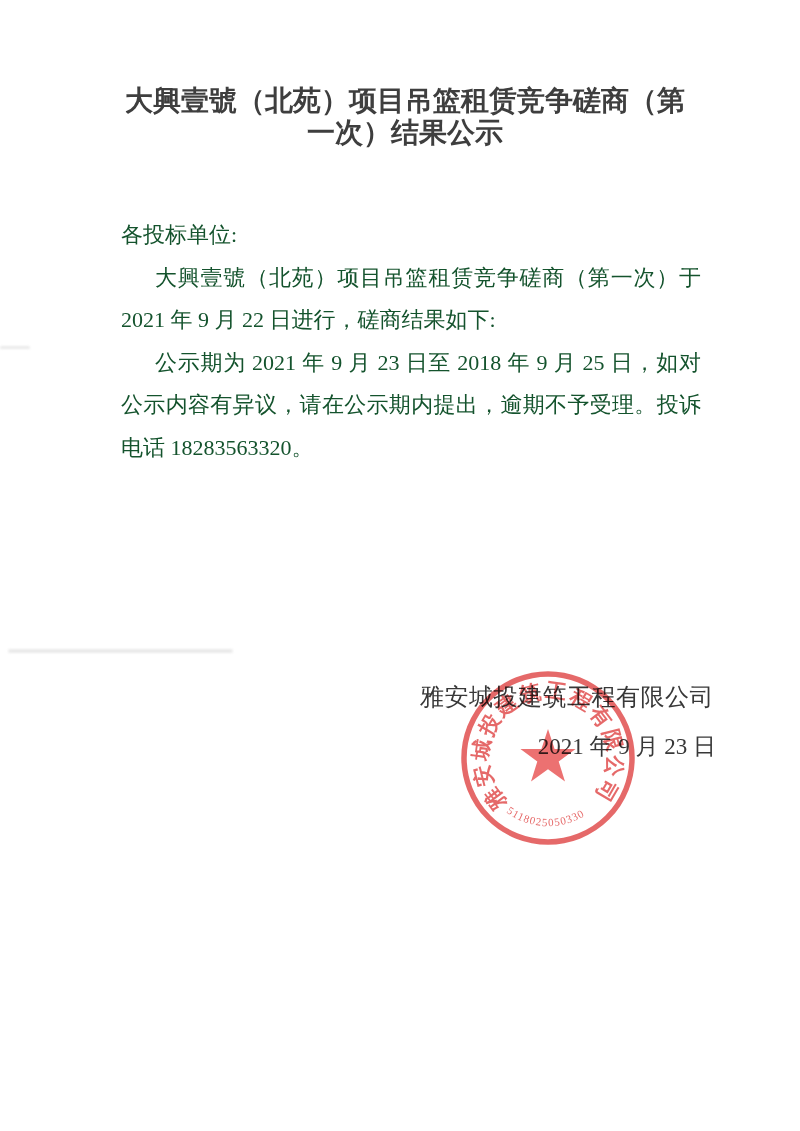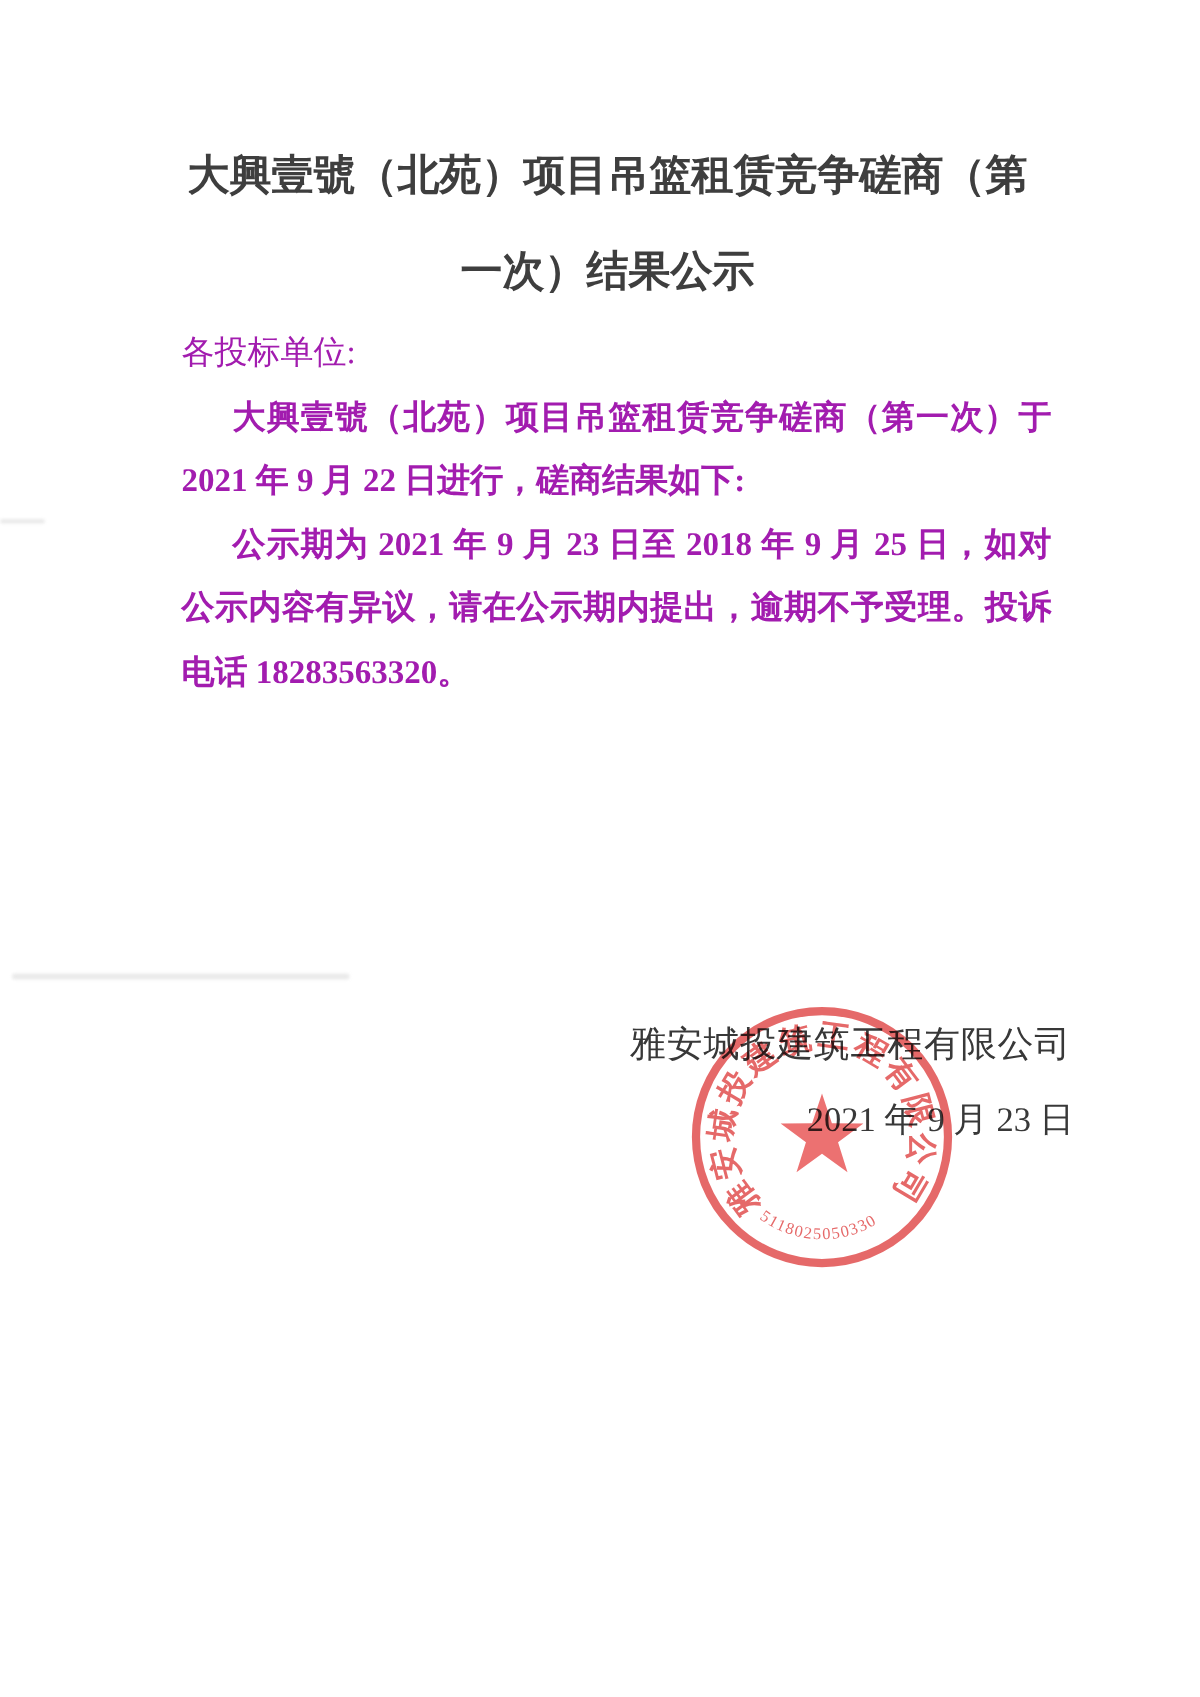--- a/index.html
+++ b/index.html
@@ -12,36 +12,36 @@
     color: #3d3d3d;
   }
   .page { position: absolute; inset: 0; background: #ffffff; }
 
   .title {
     position: absolute;
     left: 115px; top: 85px; width: 580px;
     font-family: "Liberation Sans", "DejaVu Sans", sans-serif;
     font-weight: bold;
     font-size: 28px;
-    line-height: 64px;
+    line-height: 32px;
     text-align: center;
     color: #3e3e3e;
     letter-spacing: 0;
   }
 
   .body-text {
     position: absolute;
     left: 121px; top: 214px; width: 580px;
     font-size: 22px;
     line-height: 42.5px;
-    color: #a21caf;
+    color: #14532d;
     text-align: justify;
   }
   .body-text p { margin: 0; }
-  .body-text p.para { text-indent: 34px; font-weight: bold; }
+  .body-text p.para { text-indent: 34px; }
 
   .signature {
     position: absolute;
     left: 420px; top: 682px; width: 296px;
     color: #383838;
   }
   .signature .company {
     font-size: 24px; line-height: 30px;
     letter-spacing: 0.5px;
     white-space: nowrap;

